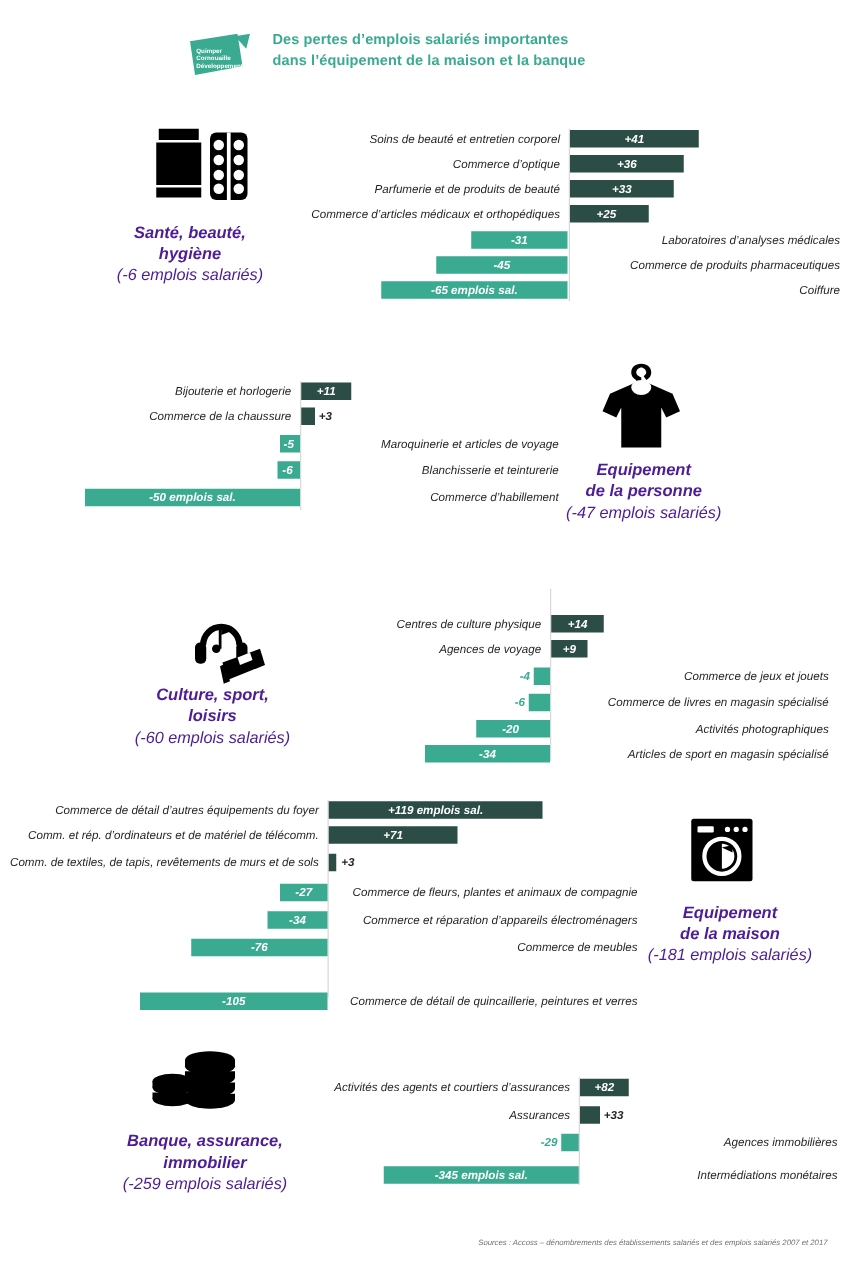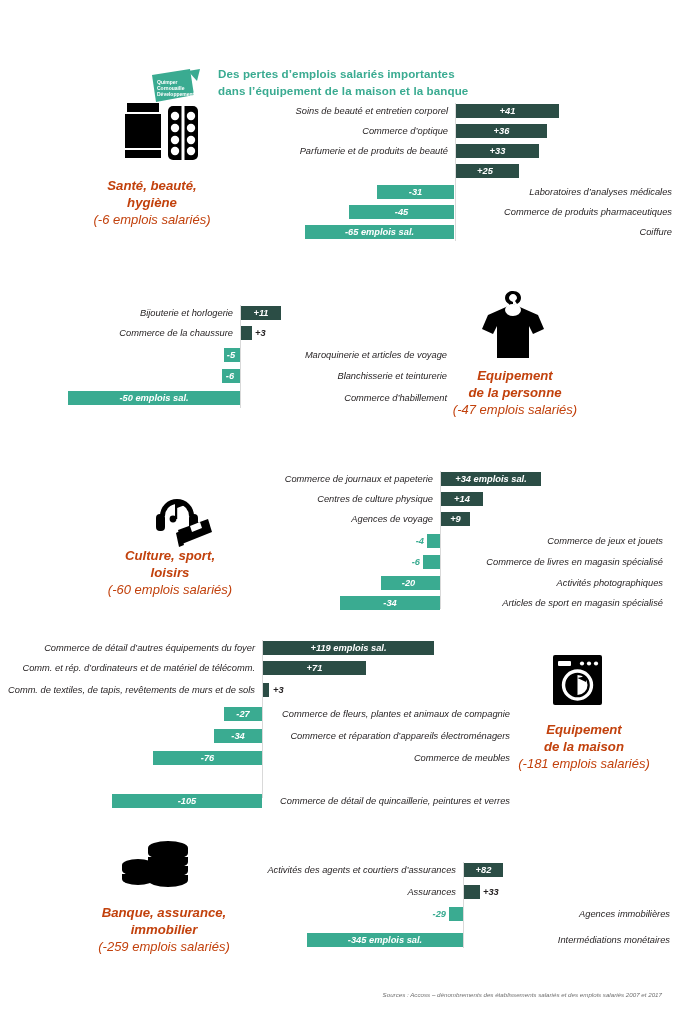--- a/index.html
+++ b/index.html
@@ -7,21 +7,21 @@
     width:674px;height:1024px;
     background:#ffffff;
     font-family:"Liberation Sans", sans-serif;
     color:#231f20;
     overflow:hidden;
     position:relative;
   }
 
   
   .header{
-    position:absolute;left:0;top:0;width:666px;height:82px;margin-top:42px;
+    position:absolute;left:0;top:0;width:666px;height:82px;
   }
   .logo{
     position:absolute;left:150px;top:27px;width:52px;height:38px;
   }
   .logo svg{display:block;}
   .header-title{
     position:absolute;left:218px;top:24px;width:300px;
     font-size:11.6px;font-weight:bold;line-height:16.5px;
     color:#3aab91;letter-spacing:0.1px;
   }
@@ -29,21 +29,21 @@
 
   
   .section{position:absolute;}
 
   .sec-icon{position:absolute;}
   .sec-icon svg{display:block;}
 
   .sec-title{
     position:absolute;text-align:center;
     font-style:italic;font-weight:bold;font-size:13.2px;line-height:16.5px;
-    color:#c2410c;
+    color:#4c1d95;
   }
   .sec-title .sub{
     display:block;font-weight:normal;font-style:italic;font-size:13px;
     margin-top:1px;
   }
 
   
   .chart{position:absolute;}
   .axis{
     position:absolute;top:0;width:1px;background:#d9d9d9;
@@ -137,20 +137,21 @@
       <div class="cat right" style="left:0px;width:208px;">Commerce d’optique</div>
       <div class="bar dark" style="left:216px;width:91px;"></div>
       <div class="bar-val" style="left:216px;width:91px;">+36</div>
     </div>
     <div class="row" style="top:40px;">
       <div class="cat right" style="left:0px;width:208px;">Parfumerie et de produits de beauté</div>
       <div class="bar dark" style="left:216px;width:83px;"></div>
       <div class="bar-val" style="left:216px;width:83px;">+33</div>
     </div>
     <div class="row" style="top:60px;">
+      <div class="cat right" style="left:0px;width:208px;">Commerce d’articles médicaux et orthopédiques</div>
       <div class="bar dark" style="left:216px;width:63px;"></div>
       <div class="bar-val" style="left:216px;width:58px;">+25</div>
     </div>
     <div class="row" style="top:81px;">
       <div class="bar teal" style="left:137px;width:77px;"></div>
       <div class="bar-val" style="left:137px;width:77px;">-31</div>
       <div class="cat left" style="left:222px;width:210px;">Laboratoires d’analyses médicales</div>
     </div>
     <div class="row" style="top:101px;">
       <div class="bar teal" style="left:109px;width:105px;"></div>
@@ -226,25 +227,20 @@
   </div>
   <div class="sec-title" style="left:75px;top:548px;width:190px;">
     <span>Culture, sport,</span><br>
     <span>loisirs</span>
     <span class="sub">(-60 emplois salariés)</span>
   </div>
 
   <div class="chart" style="left:270px;top:471px;width:400px;height:140px;">
     <div class="axis" style="left:170px;height:138px;"></div>
 
-    <div class="row" style="top:0px;">
-      <div class="cat right" style="left:0px;width:163px;">Commerce de journaux et papeterie</div>
-      <div class="bar dark" style="left:171px;width:100px;"></div>
-      <div class="bar-val" style="left:171px;width:100px;">+34 emplois sal.</div>
-    </div>
     <div class="row" style="top:20px;">
       <div class="cat right" style="left:0px;width:163px;">Centres de culture physique</div>
       <div class="bar dark" style="left:171px;width:42px;"></div>
       <div class="bar-val" style="left:171px;width:42px;">+14</div>
     </div>
     <div class="row" style="top:40px;">
       <div class="cat right" style="left:0px;width:163px;">Agences de voyage</div>
       <div class="bar dark" style="left:171px;width:29px;"></div>
       <div class="bar-val" style="left:171px;width:29px;">+9</div>
     </div>

